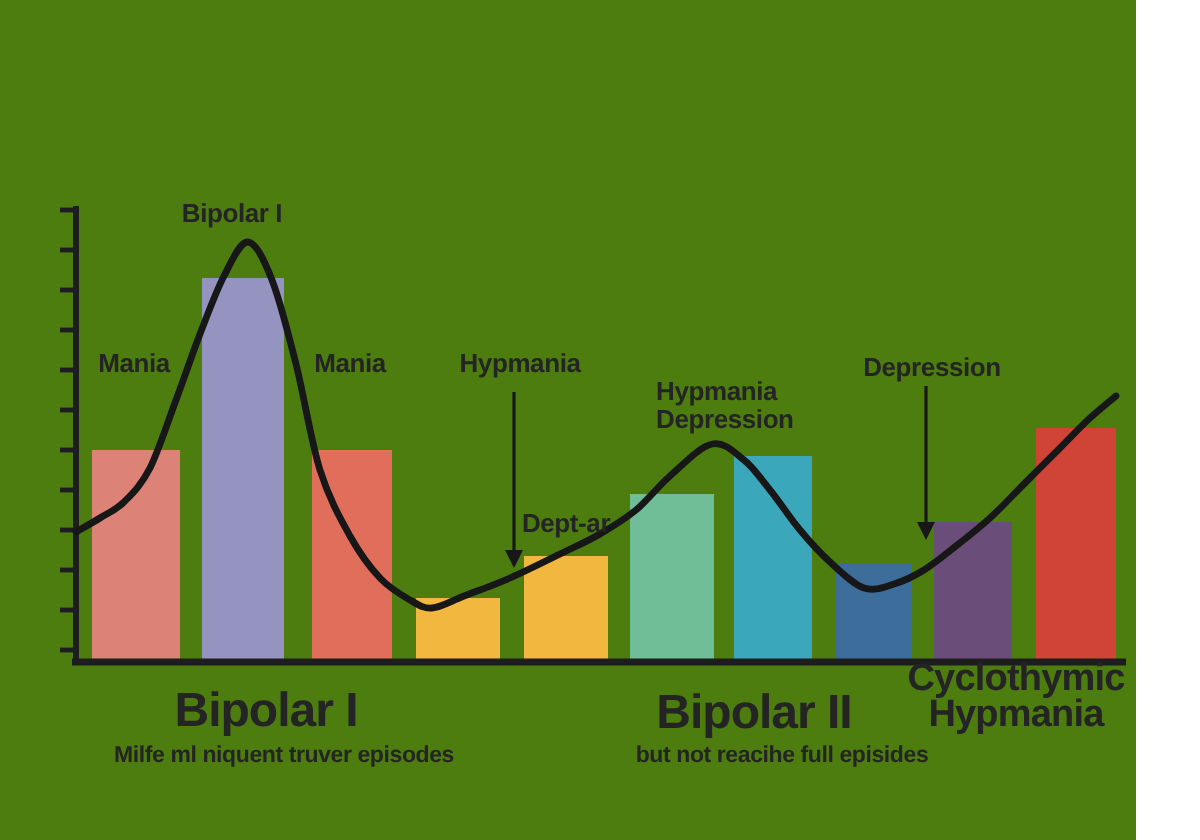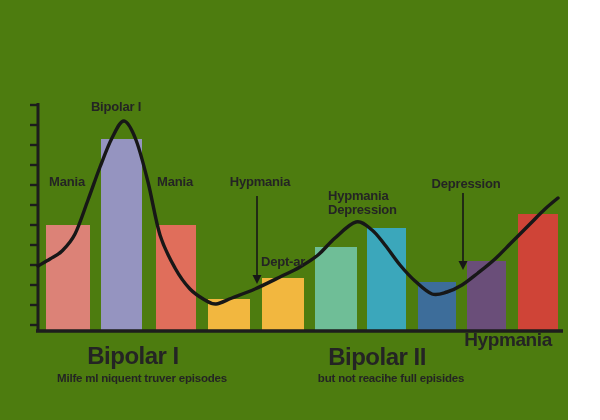--- a/index.html
+++ b/index.html
@@ -76,16 +76,17 @@
 
   <div class="lbl big" style="left:133px;top:342px;">Bipolar I</div>
 
   <div class="lbl cap" style="left:128px;top:372px;">Milfe ml niquent truver episodes</div>
 
   <div class="lbl cap" style="left:377px;top:372px;">but not reacihe full episides</div>
 
   <div class="lbl big" style="left:377px;top:343px;">Bipolar II</div>
 
   <div class="lbl mid" style="left:508px;top:331px;">
+    <div>Cyclothymic</div>
     <div>Hypmania</div>
   </div>
 
 </div>
 
 </body></html>

